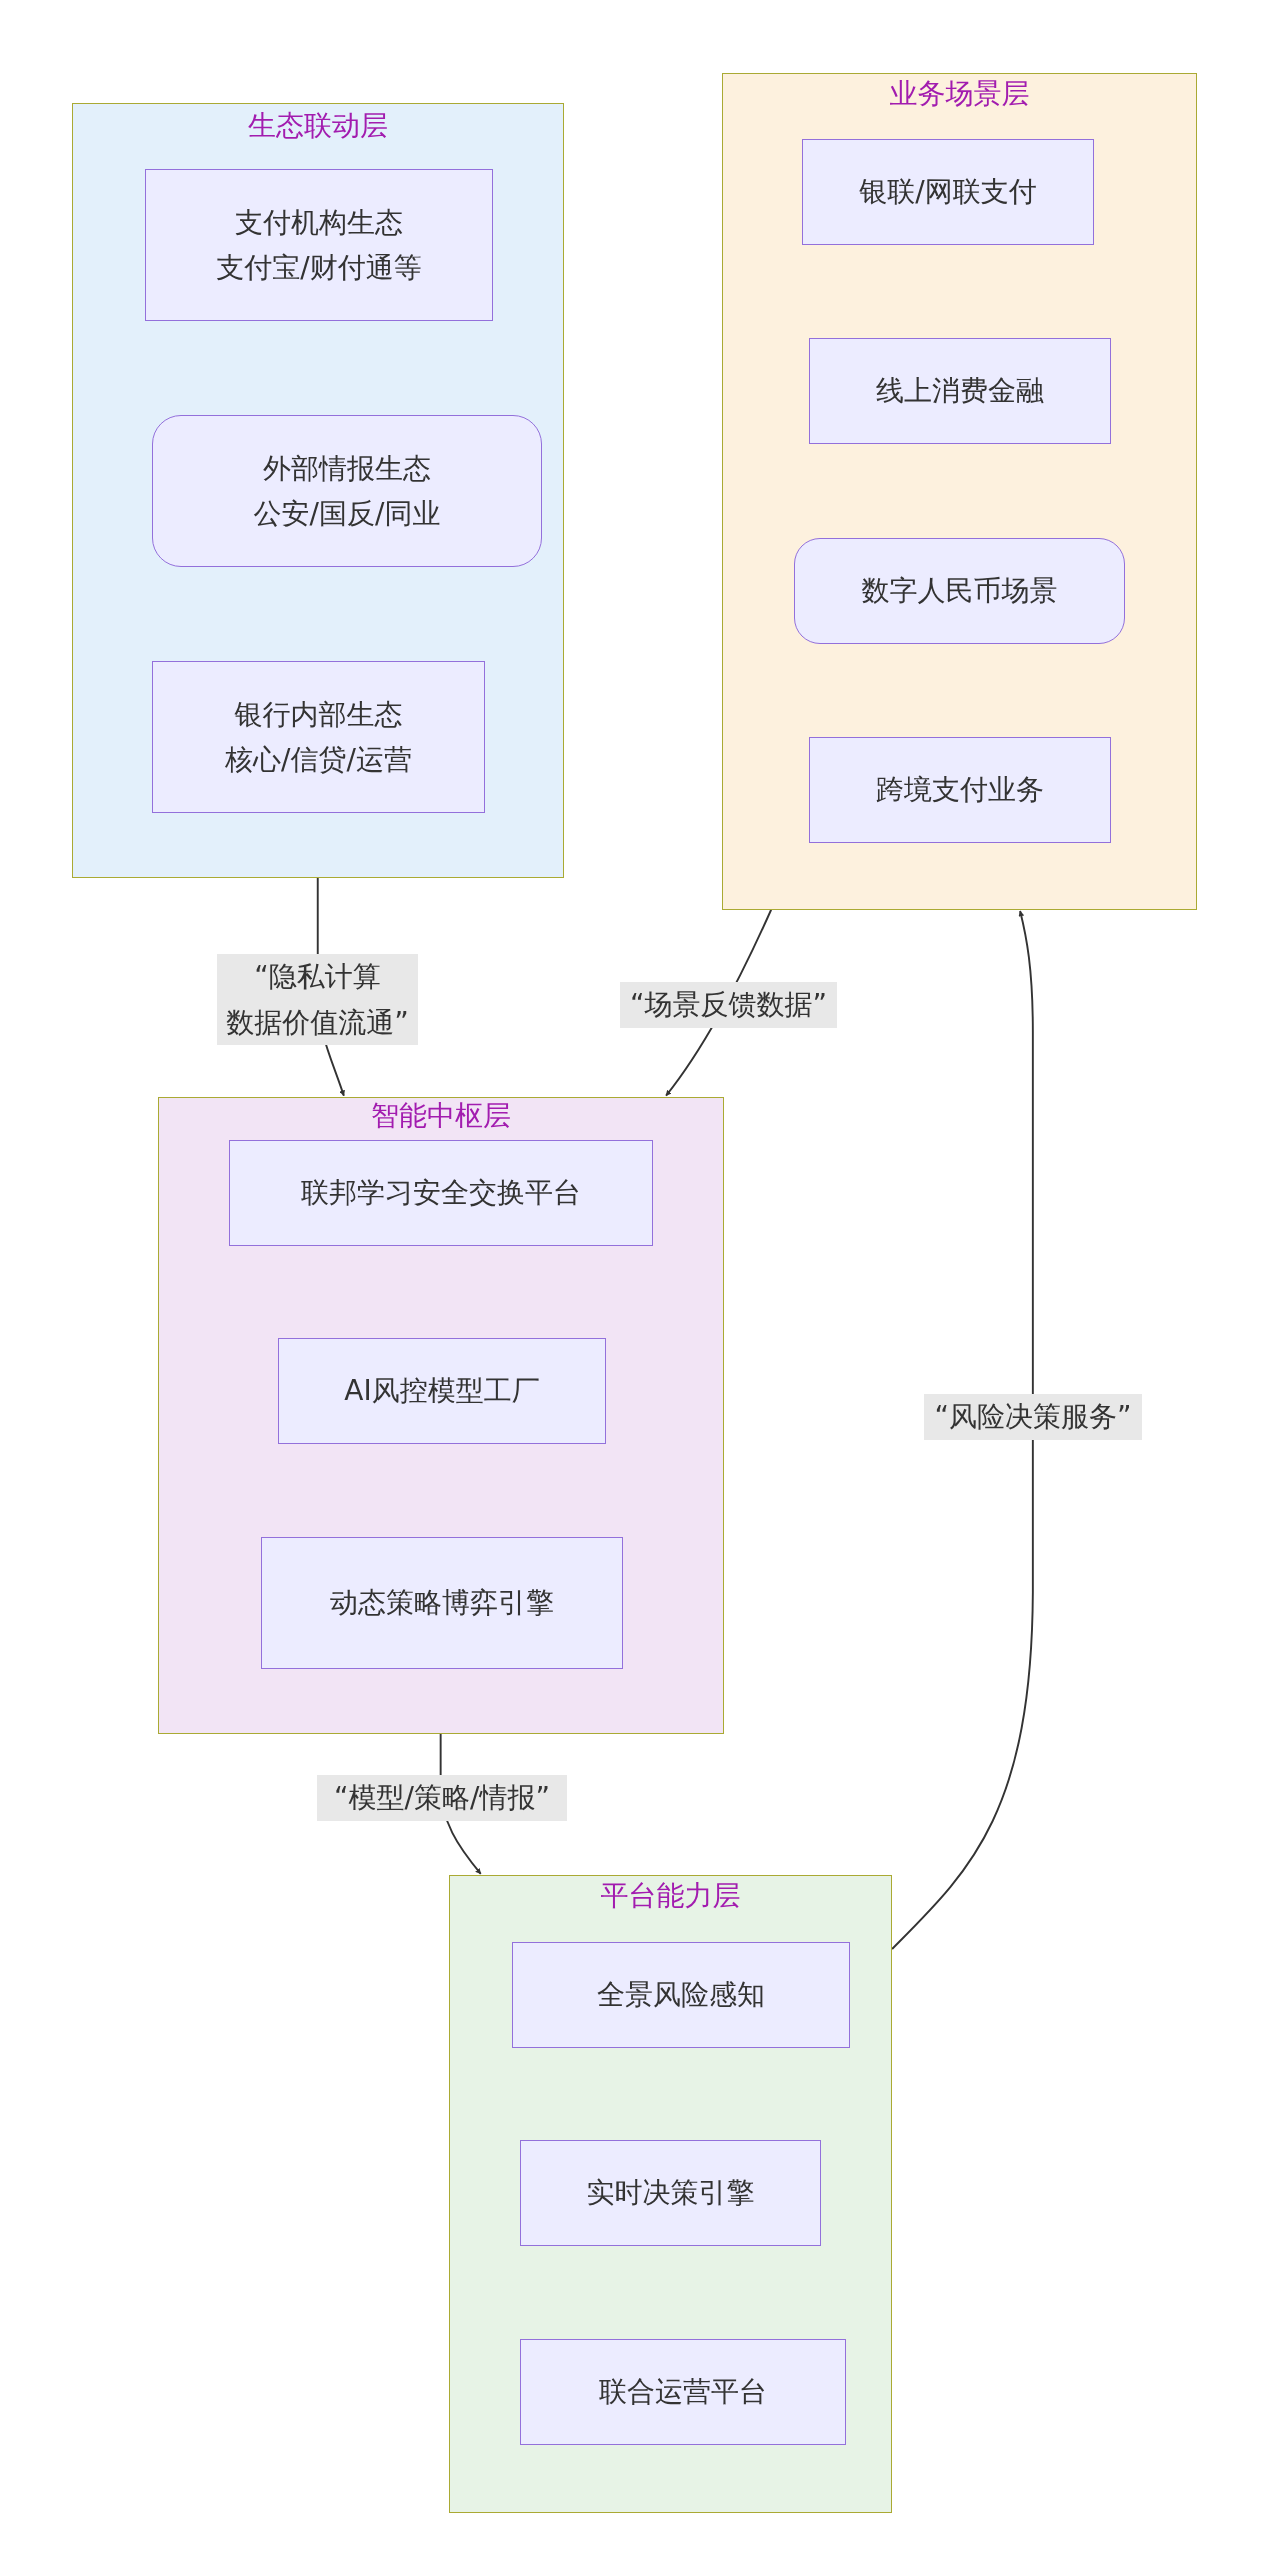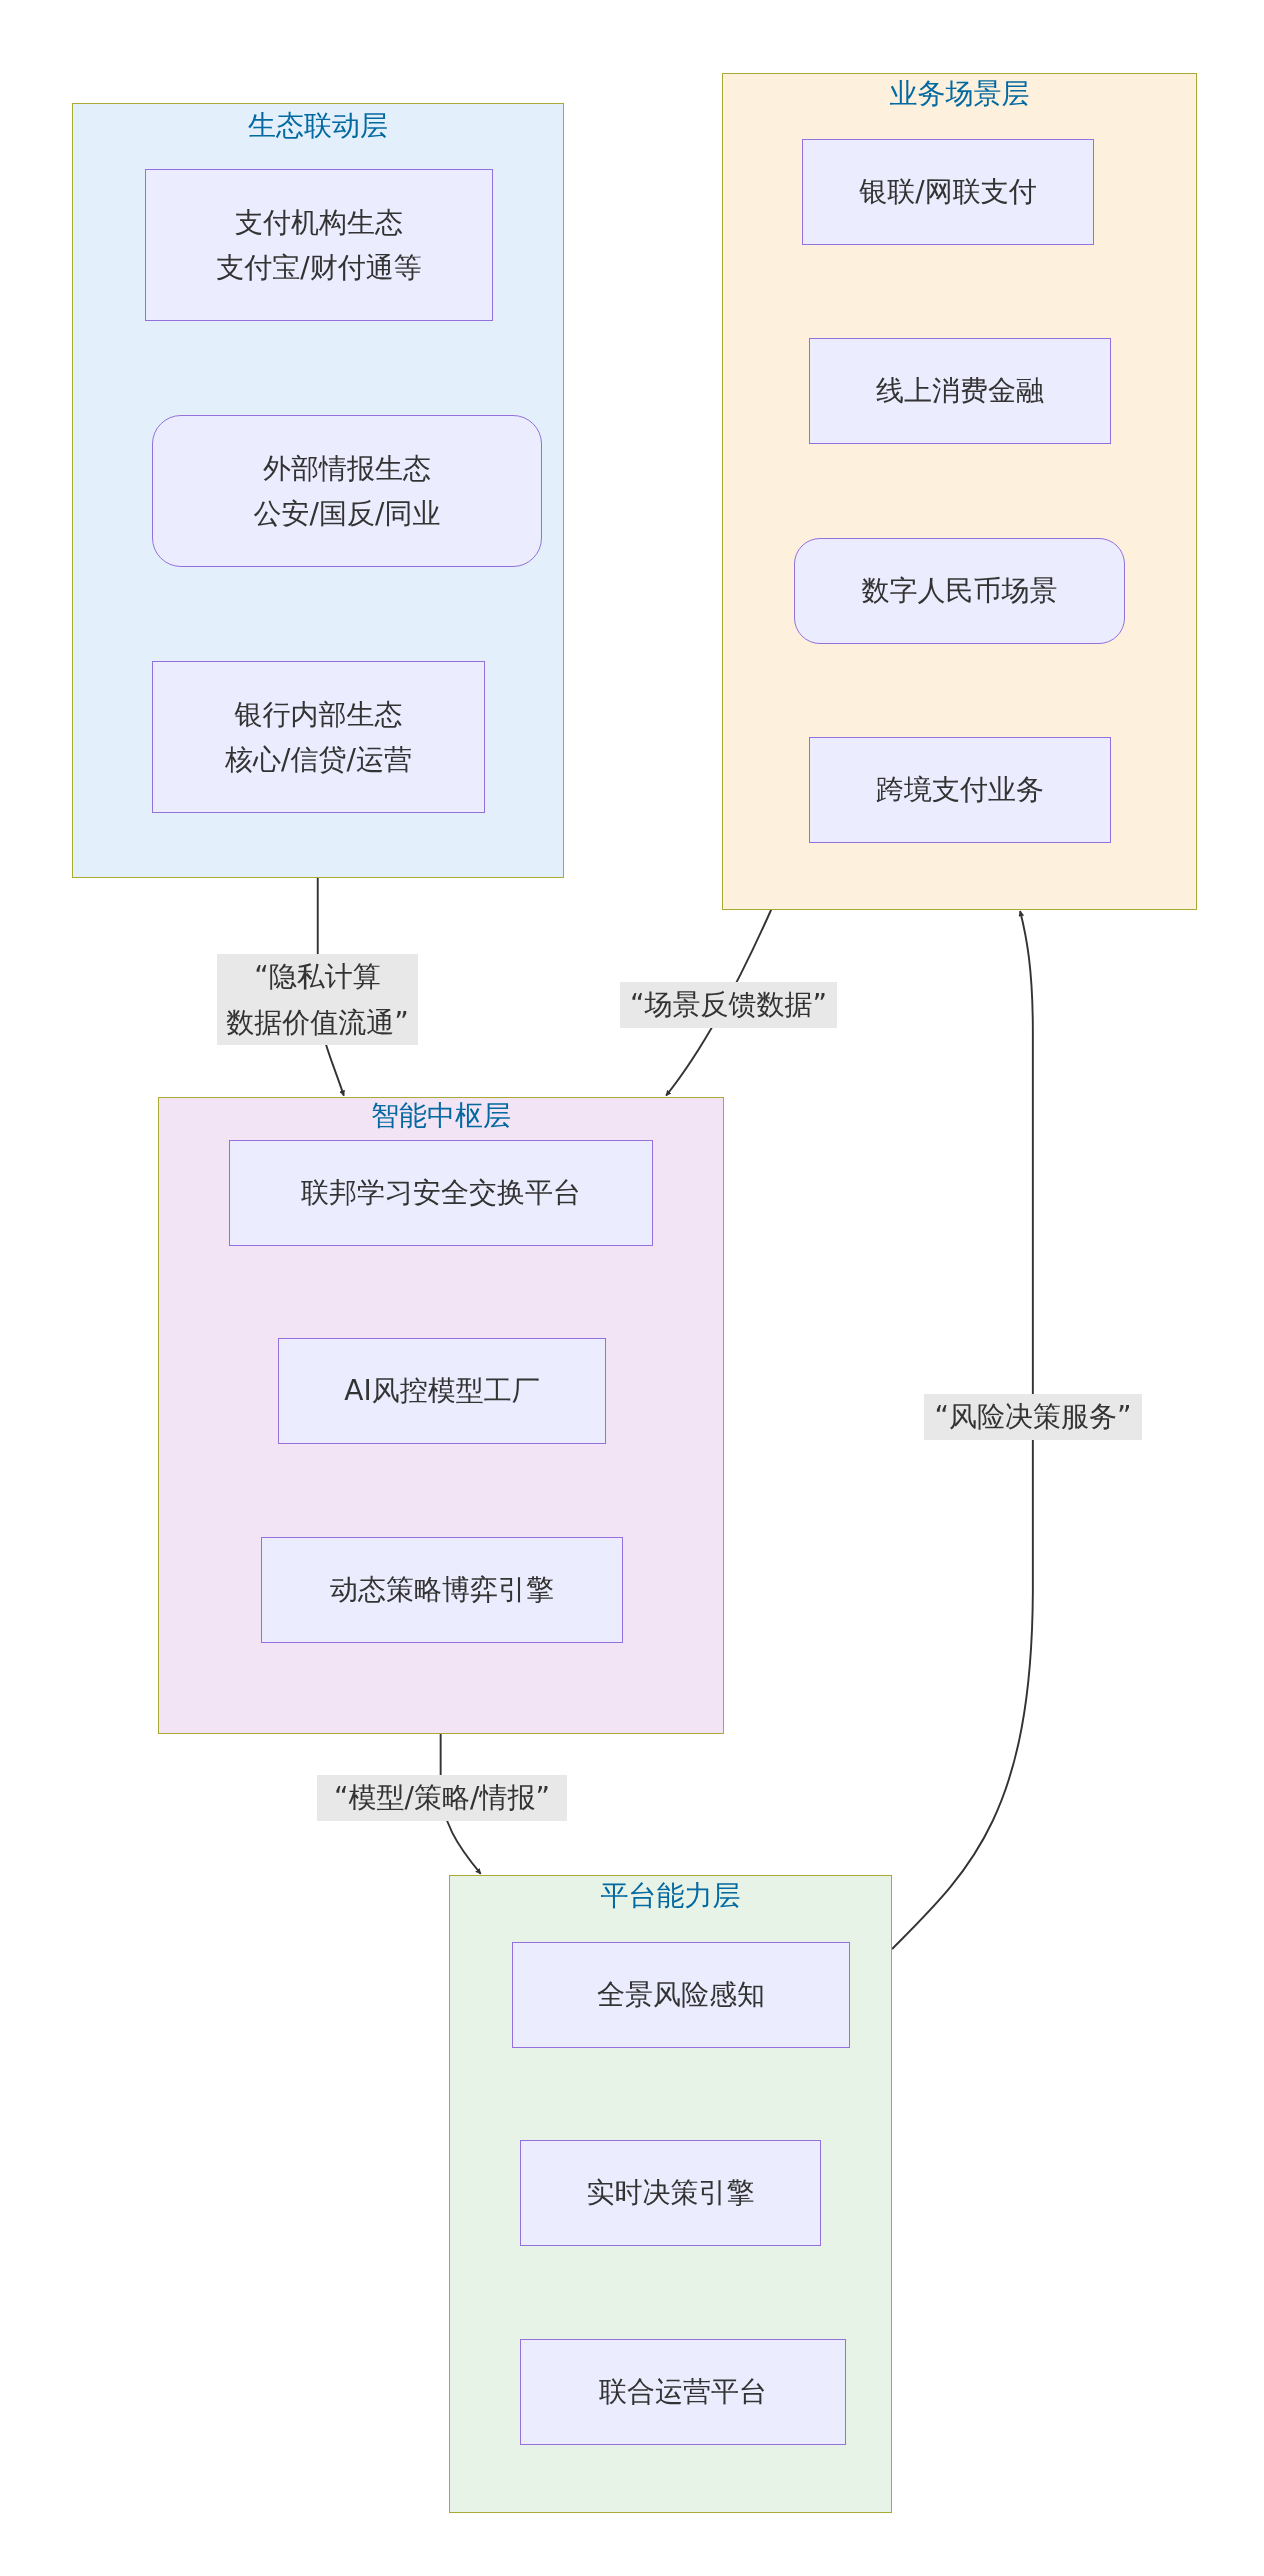--- a/index.html
+++ b/index.html
@@ -1,20 +1,20 @@
 <!DOCTYPE html>
 <html style="font-size:10.2px"><head>
 <meta charset="utf-8">
 <style>
   html, body { margin: 0; padding: 0; background: #ffffff; }
   body { width: 1264px; height: 2576px; position: relative; overflow: hidden;
          font-family: "DejaVu Sans", "Liberation Sans", sans-serif; color: #333333; }
   .cluster { position: absolute; box-sizing: border-box; border: 1.9px solid #aaaa33; }
   .cluster-title { position: absolute; left: 0; right: 0; text-align: center;
-                   font-size: 28px; color: #0369a1; line-height: 1.2; }
+                   font-size: 28px; color: #a21caf; line-height: 1.2; }
   .node { position: absolute; box-sizing: border-box; background: #ececff;
           border: 1.9px solid #9370db; display: flex; align-items: center;
           justify-content: center; text-align: center; font-size: 28px;
           line-height: 1.62; color: #333333; white-space: pre-line; }
   .edge-label { position: absolute; background: #e8e8e8; font-size: 28px;
                 line-height: 1.62; color: #333333; text-align: center;
                 white-space: pre-line; padding: 0 2.5px; box-sizing: border-box;
                 display: flex; align-items: center; justify-content: center; }
   svg.edges { position: absolute; left: 0; top: 0; }
 </style>
@@ -49,21 +49,21 @@
 <div class="node" style="left:802px; top:139px; width:292px; height:106px;">银联/网联支付</div>
 <div class="node" style="left:809px; top:338px; width:302px; height:106px;">线上消费金融</div>
 <div class="node" style="left:794px; top:538px; width:331px; height:106px;border-radius:26px;">数字人民币场景</div>
 <div class="node" style="left:809px; top:737px; width:302px; height:106px;">跨境支付业务</div>
 
 <div class="cluster" style="left:158px; top:1097px; width:566px; height:637px; background:#f2e4f5;">
   <div class="cluster-title" style="top:1.3px;">智能中枢层</div>
 </div>
 <div class="node" style="left:229px; top:1140px; width:424px; height:106px;">联邦学习安全交换平台</div>
 <div class="node" style="left:278px; top:1338px; width:328px; height:106px;">AI风控模型工厂</div>
-<div class="node" style="left:261px; top:1537px; width:362px; height:106px;">动态策略博弈引擎</div>
+<div class="node" style="left:261px; top:1537px; width:362px; height:132px;">动态策略博弈引擎</div>
 
 <div class="cluster" style="left:449px; top:1875px; width:443px; height:638px; background:#e7f3e6;">
   <div class="cluster-title" style="top:2.5px;">平台能力层</div>
 </div>
 <div class="node" style="left:512px; top:1942px; width:338px; height:106px;">全景风险感知</div>
 <div class="node" style="left:520px; top:2140px; width:301px; height:106px;">实时决策引擎</div>
 <div class="node" style="left:520px; top:2339px; width:326px; height:106px;">联合运营平台</div>
 
 <div class="edge-label" style="left:217px; top:954px; width:201px; height:91px;">“隐私计算
 数据价值流通”</div>

